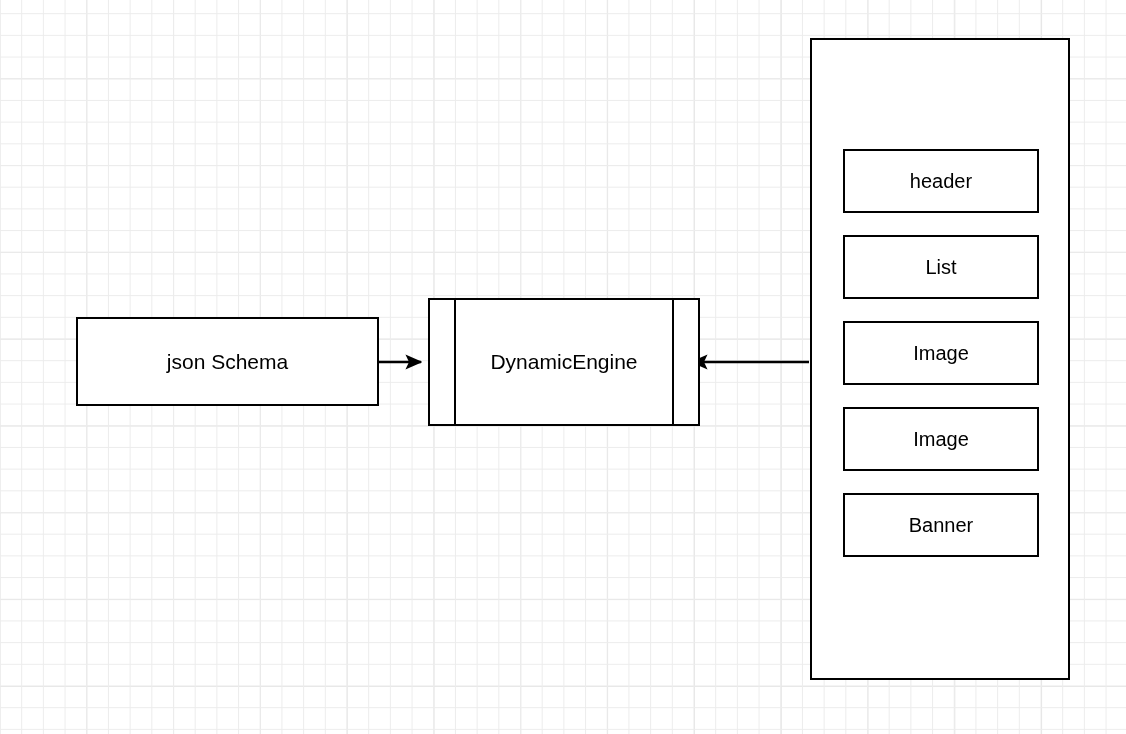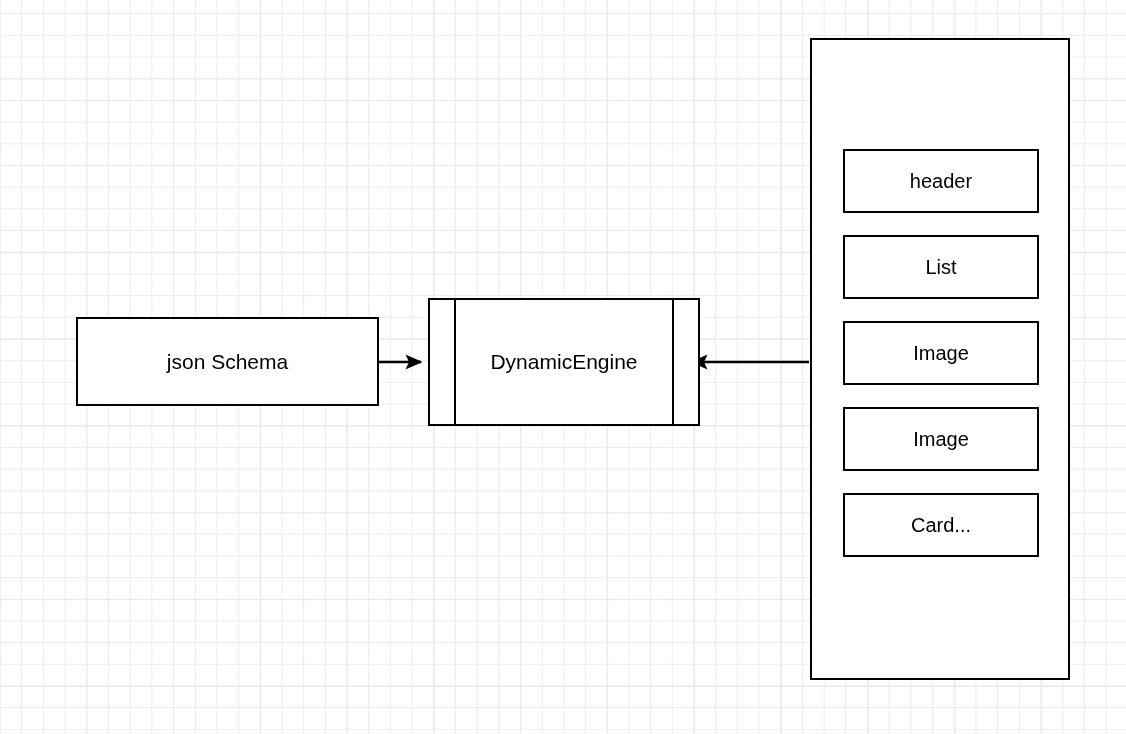--- a/index.html
+++ b/index.html
@@ -168,18 +168,18 @@
       <div class="panel-item">
         <span class="panel-item-label">List</span>
       </div>
       <div class="panel-item">
         <span class="panel-item-label">Image</span>
       </div>
       <div class="panel-item">
         <span class="panel-item-label">Image</span>
       </div>
       <div class="panel-item">
-        <span class="panel-item-label">Card...</span>
+        <span class="panel-item-label">Banner</span>
       </div>
     </div>
   </div>
 
 </div>
 
 </body></html>

